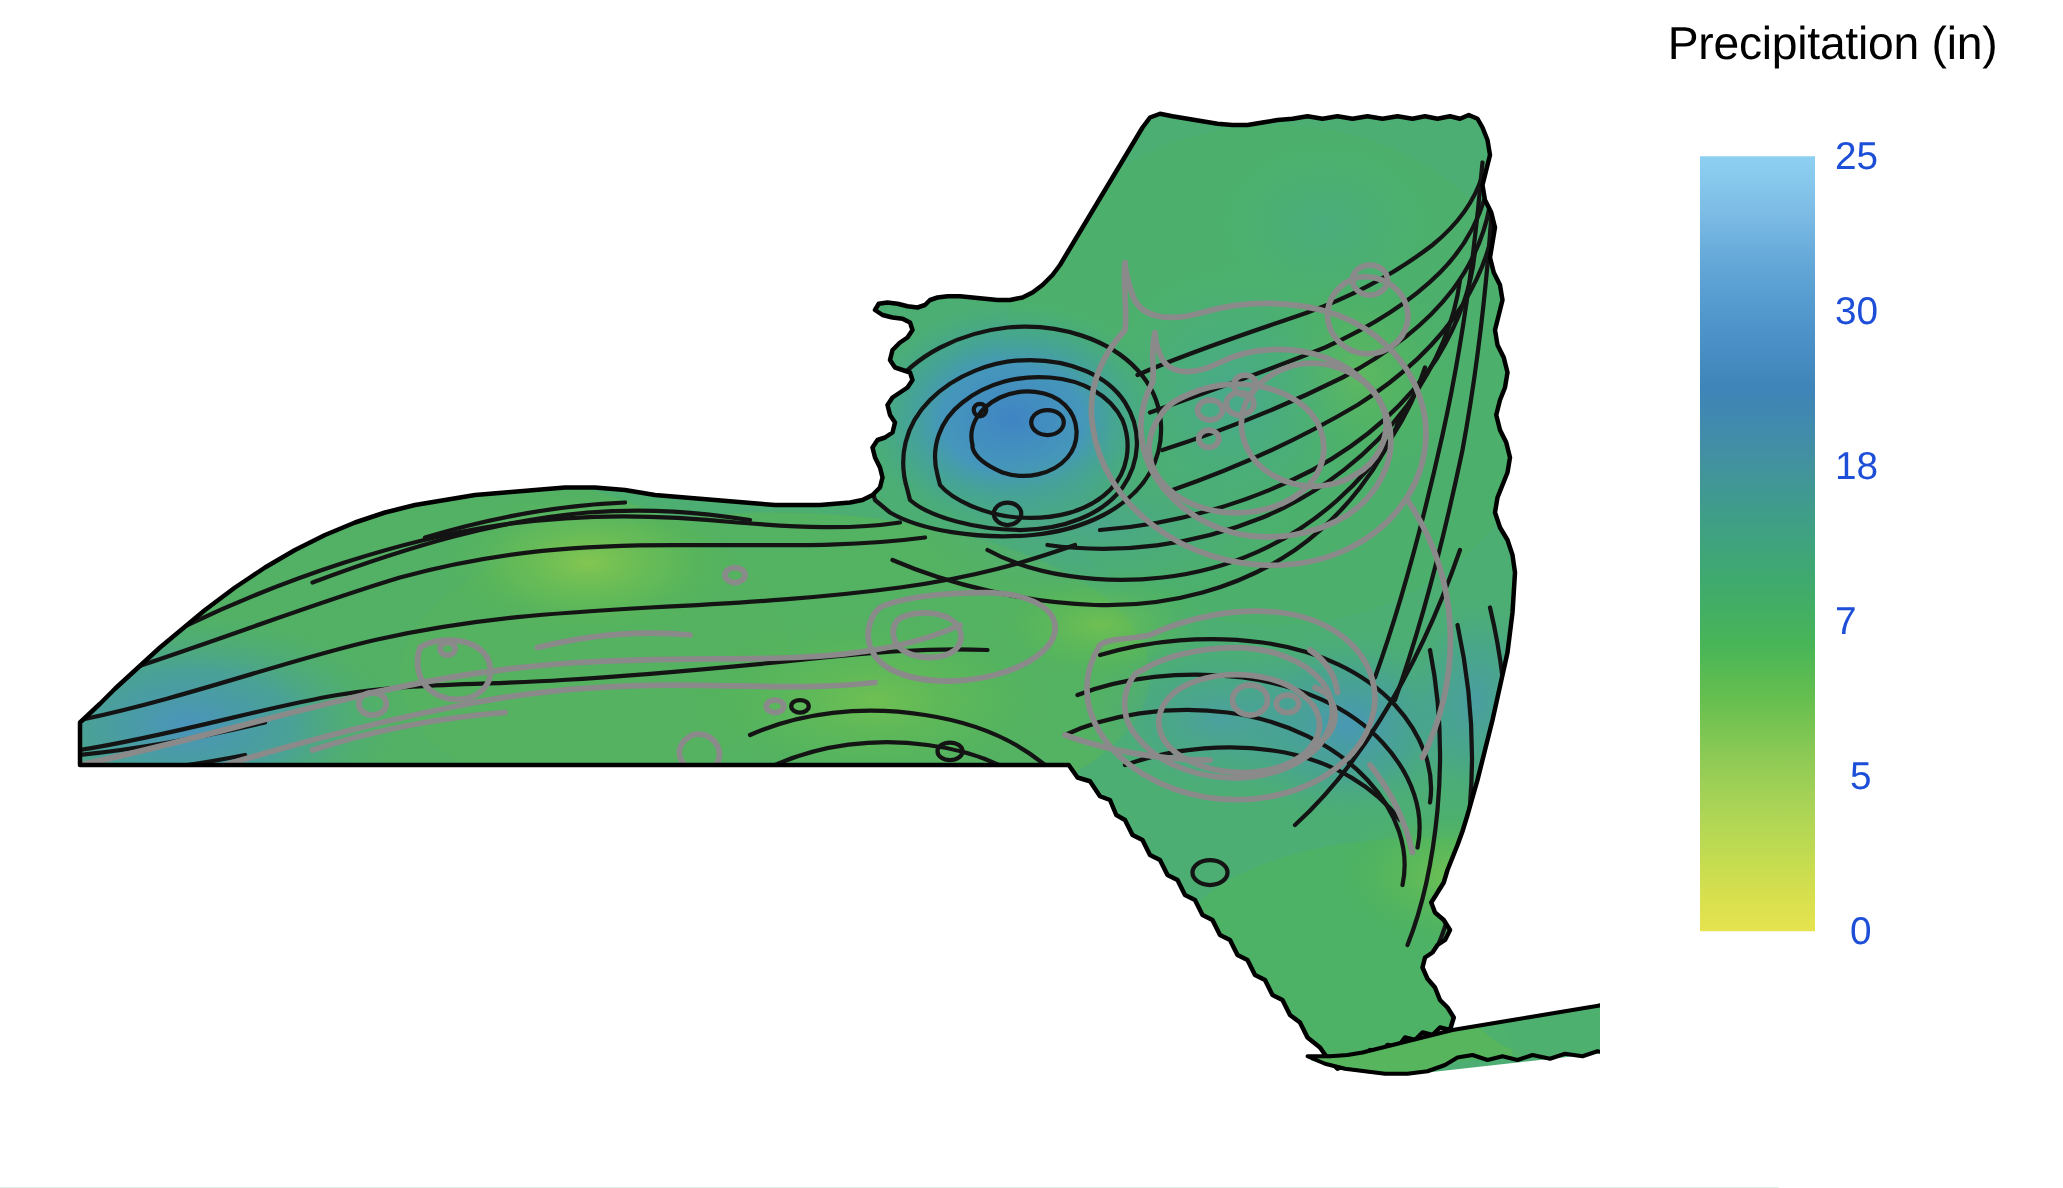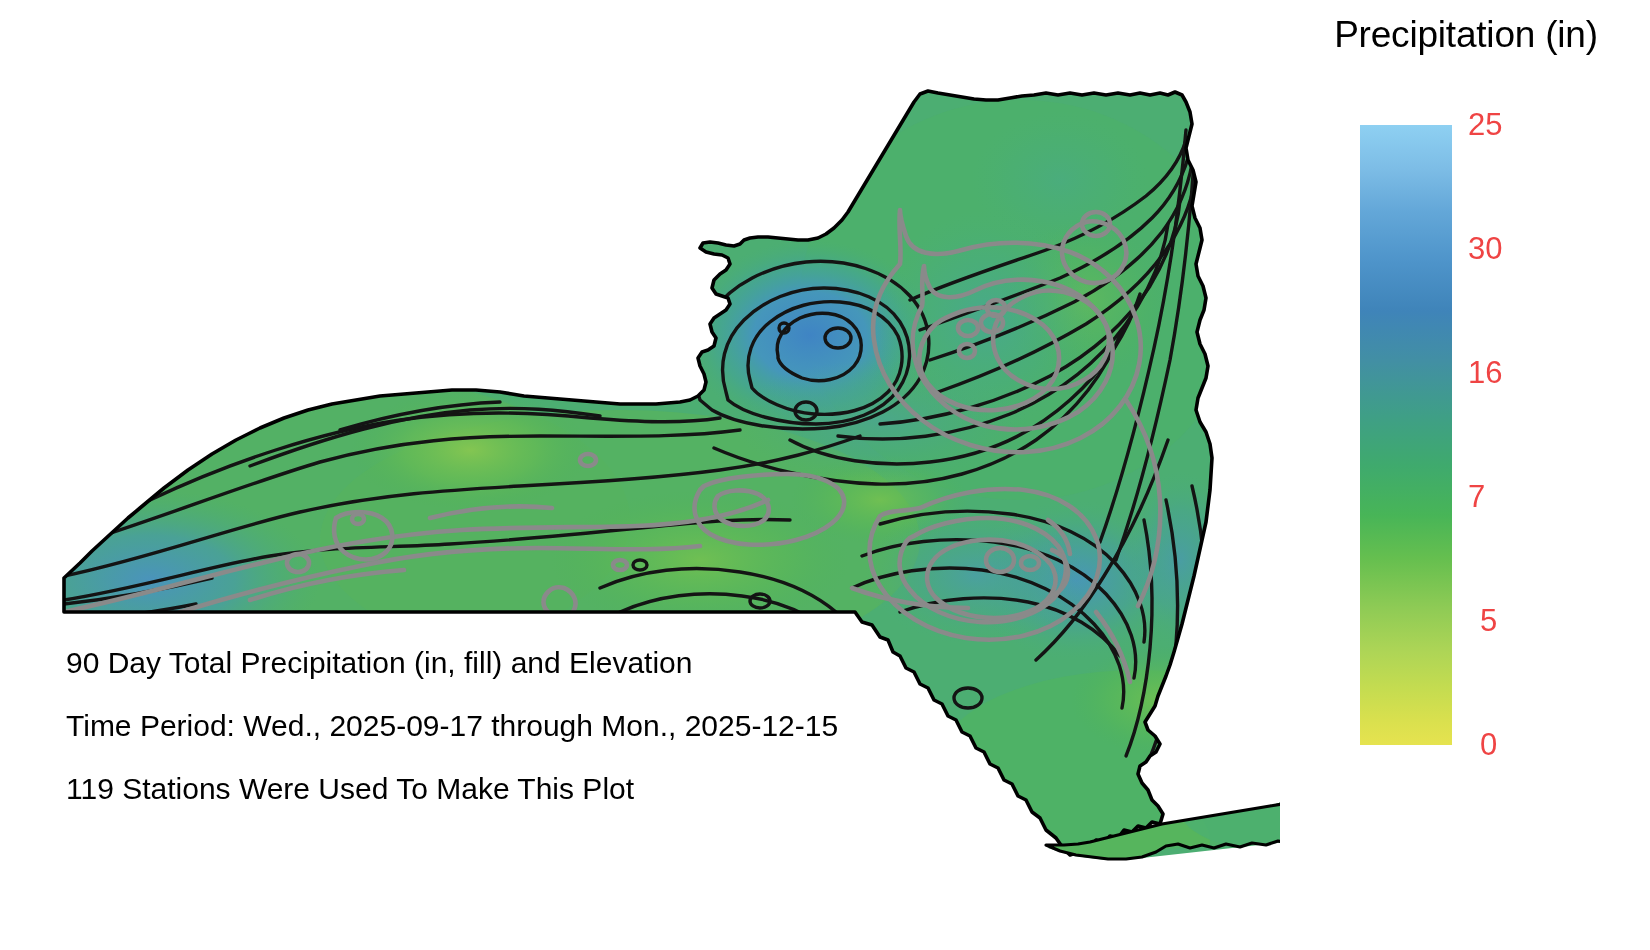--- a/index.html
+++ b/index.html
@@ -71,21 +71,21 @@
       #4e94ca 78%,
       #63a7d8 86%,
       #7dbde6 93%,
       #8ed0f2 100%
     );
   }
   .cb-tick-label {
     position: absolute;
     left: 186px;
     font-size: 31px;
-    color: #ef4444;
+    color: #1d4ed8;
     transform: translateY(-50%);
     white-space: nowrap;
   }
 
   
   #caption-block {
     position: absolute;
     left: 66px;
     top: 648px;
     width: 960px;
@@ -444,34 +444,29 @@
                  L 1408,776 L 1398,782 L 1388,786 L 1378,790 L 1368,788 L 1360,782
                  L 1352,778 L 1344,782 L 1336,788 L 1326,792 L 1316,796 L 1306,800
                  L 1294,802 L 1282,804 L 1270,806 L 1258,808 L 1246,810 L 1234,812
                  L 1222,814 L 1210,816 L 1198,818 L 1186,820 L 1174,822 L 1162,824
                  L 1150,827 L 1138,830 L 1126,833 L 1114,836 L 1102,839 L 1090,842
                  L 1078,844 L 1064,845 Z"></path>
       </g>
     </svg>
   </div>
 
-  <div id="caption-block">
-    <div class="caption-line">90 Day Total Precipitation (in, fill) and Elevation</div>
-    <div class="caption-line">Time Period: Wed., 2025-09-17 through Mon., 2025-12-15</div>
-    <div class="caption-line">119 Stations Were Used To Make This Plot</div>
-  </div>
 
   <div id="legend">
     <div id="legend-title">Precipitation (in)</div>
 
     <div id="colorbar-wrap">
       <div id="colorbar"></div>
     </div>
 
     <div class="cb-tick-label" style="top:125px">25</div>
     <div class="cb-tick-label" style="top:249px">30</div>
-    <div class="cb-tick-label" style="top:373px">16</div>
+    <div class="cb-tick-label" style="top:373px">18</div>
     <div class="cb-tick-label" style="top:497px">7</div>
     <div class="cb-tick-label" style="top:621px;left:198px">5</div>
     <div class="cb-tick-label" style="top:745px;left:198px">0</div>
   </div>
 
 </div>
 
 </body></html>

